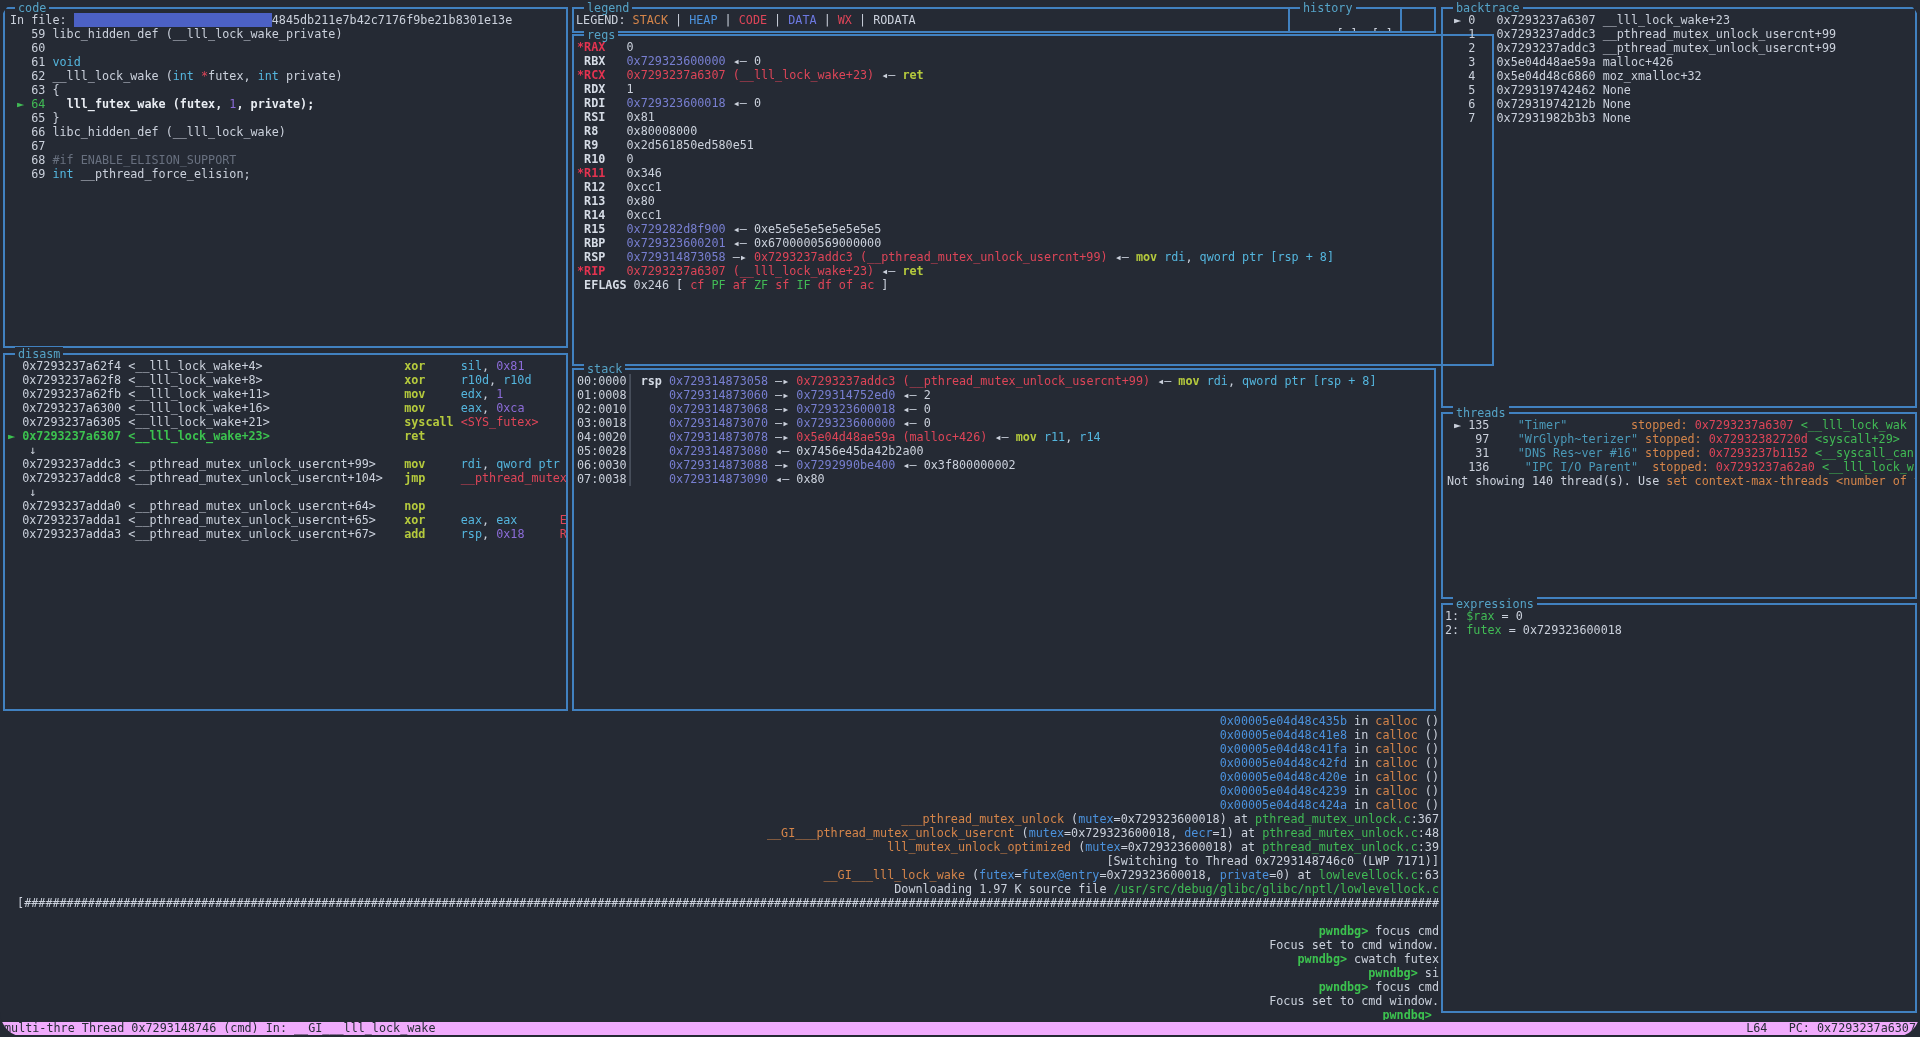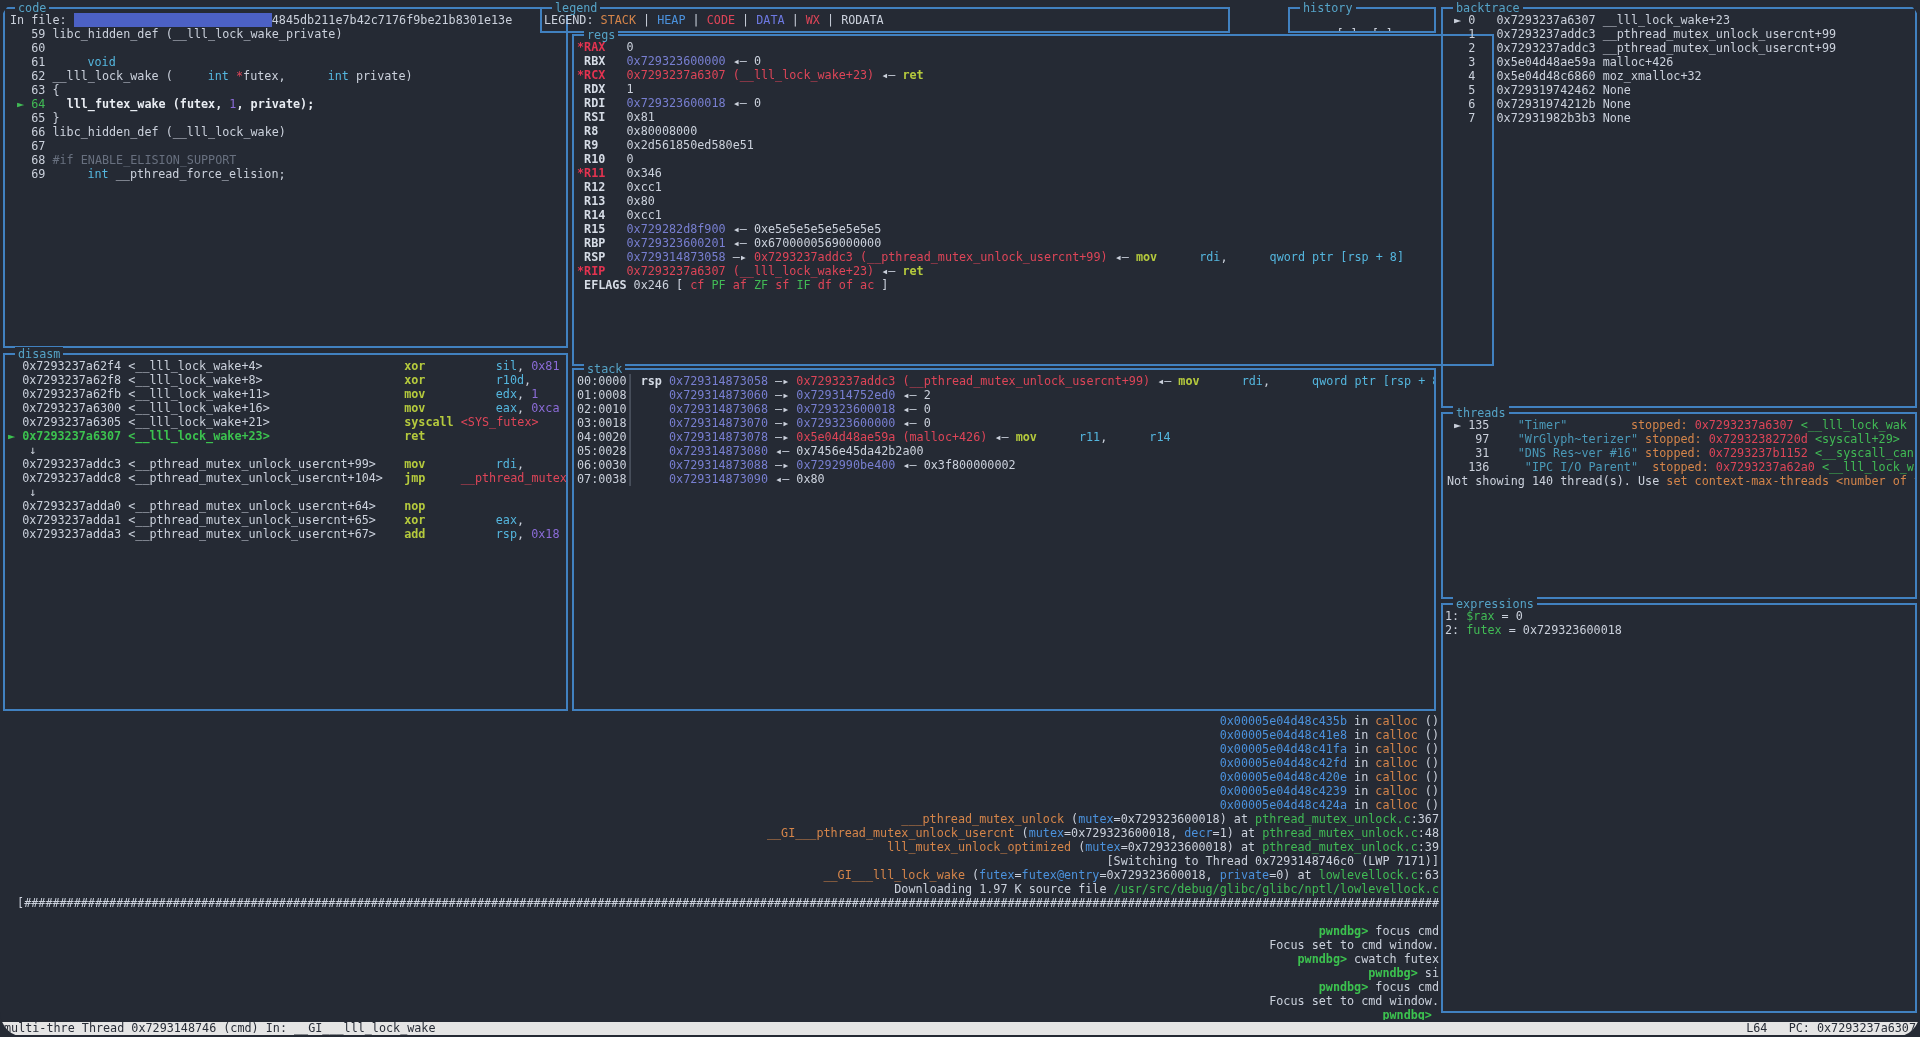--- a/index.html
+++ b/index.html
@@ -5,36 +5,36 @@
   html,body{margin:0;padding:0;background:#252a34;}
   .screen{position:relative;width:1920px;height:1037px;background:#252a34;overflow:hidden;
     font-family:"DejaVu Sans Mono","Liberation Mono",monospace;font-size:11.75px;line-height:14px;border-radius:25px;}
   .panel{position:absolute;border:2px solid #4181c0;box-sizing:border-box;}
   .ptitle{position:absolute;top:-8px;left:10px;background:#252a34;padding:0 3px;color:#55a3c7;height:14px;}
   .pc{position:absolute;top:2px;left:0;right:0;bottom:0;overflow:hidden;white-space:pre;}
   .pad2{padding:2px 0 0 2px;} .pad3{padding:2px 0 0 3px;} .pad4{padding:2px 8px 0 4px;} .pad5{padding:2px 0 0 5px;}
   .tl{min-height:14px;height:14px;white-space:pre;}
   #p-code{left:3px;top:7px;width:565px;height:341px;}
   #p-disasm{left:3px;top:353px;width:565px;height:358px;}
-  #p-legend{left:540px;top:7px;width:690px;height:26px;}
+  #p-legend{left:572px;top:7px;width:830px;height:26px;}
   #p-history{left:1268px;top:7px;width:148px;height:26px;margin-left:20px;}
   #p-regs{left:572px;top:34px;width:922px;height:332px;}
   #p-stack{left:572px;top:368px;width:864px;height:343px;}
   #p-backtrace{left:1441px;top:7px;width:476px;height:401px;}
   #p-threads{left:1441px;top:412px;width:476px;height:187px;}
   #p-expr{left:1441px;top:603px;width:476px;height:410px;}
   #console{position:absolute;left:0;top:714px;width:1437px;height:306px;overflow:hidden;white-space:pre;padding-left:2px;text-align:right;}
-  #statusbar{position:absolute;left:0;top:1022px;width:1920px;height:13px;background:#e5e5e5;color:#272c36;
+  #statusbar{position:absolute;left:0;top:1022px;width:1920px;height:13px;background:#f0abfc;color:#272c36;
     display:flex;justify-content:space-between;white-space:pre;line-height:13px;gap:9px;}
   #statusbar span{padding:0 4px;}
   .c-fg{color:#cbd1dc;} .c-wht{color:#e8ecf2;font-weight:bold;} .c-fgb{color:#d6dce6;font-weight:bold;}
   .c-dim{color:#68707f;} .c-red{color:#de4558;} .c-redb{color:#e43350;font-weight:bold;}
   .c-grn{color:#41bb55;} .c-grnb{color:#3cc24f;font-weight:bold;}
   .c-org{color:#d5854a;} .c-pur{color:#787fd1;} .c-dat{color:#6d79e2;}
-  .c-blu{color:#4b92dd;} .c-cyn{color:#54b6de;margin-left:35px;} .c-yel{color:#b5ca3d;font-weight:bold;}
+  .c-blu{color:#4b92dd;} .c-cyn{color:#54b6de;} .c-yel{color:#b5ca3d;font-weight:bold;}
   .c-vio{color:#8c6cd9;} .c-thr{color:#4a99b8;}
   .c-rdt{background:#4c61c5;color:#4c61c5;}
   .hbtn{margin-right:14px;}
 </style>
 </head>
 <body>
 
 <div class="screen">
 
   <div class="panel" id="p-code">

